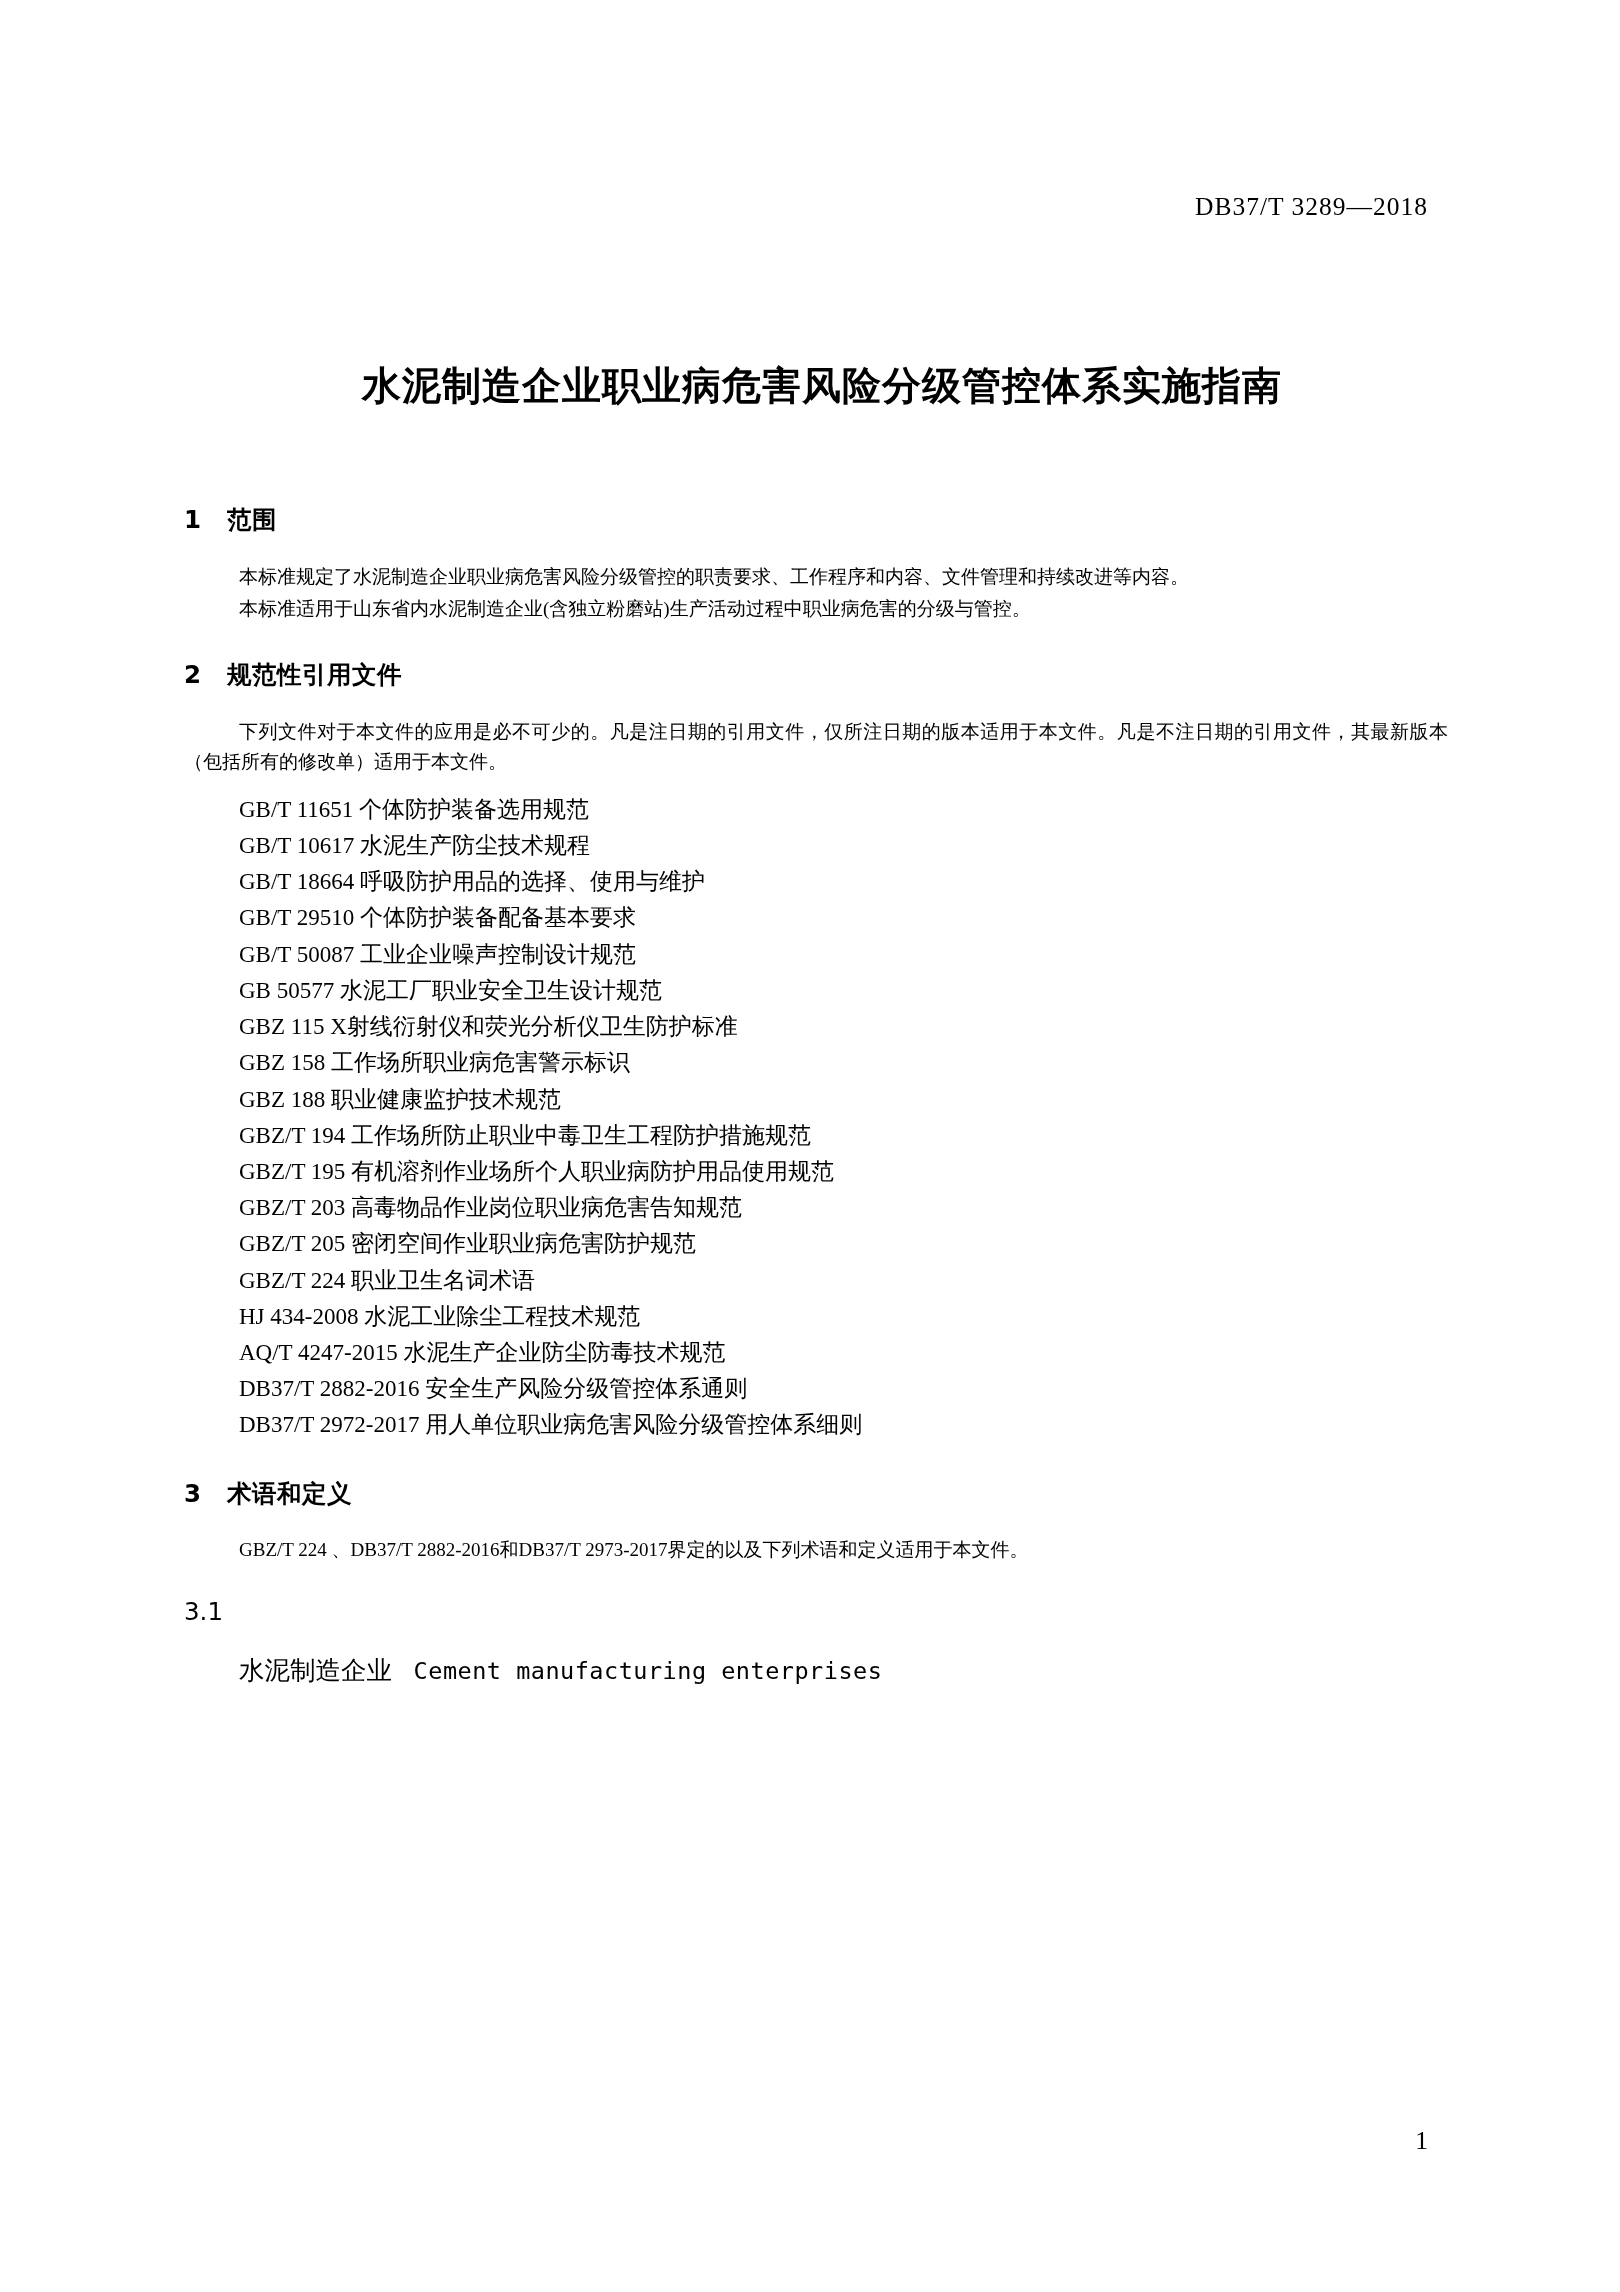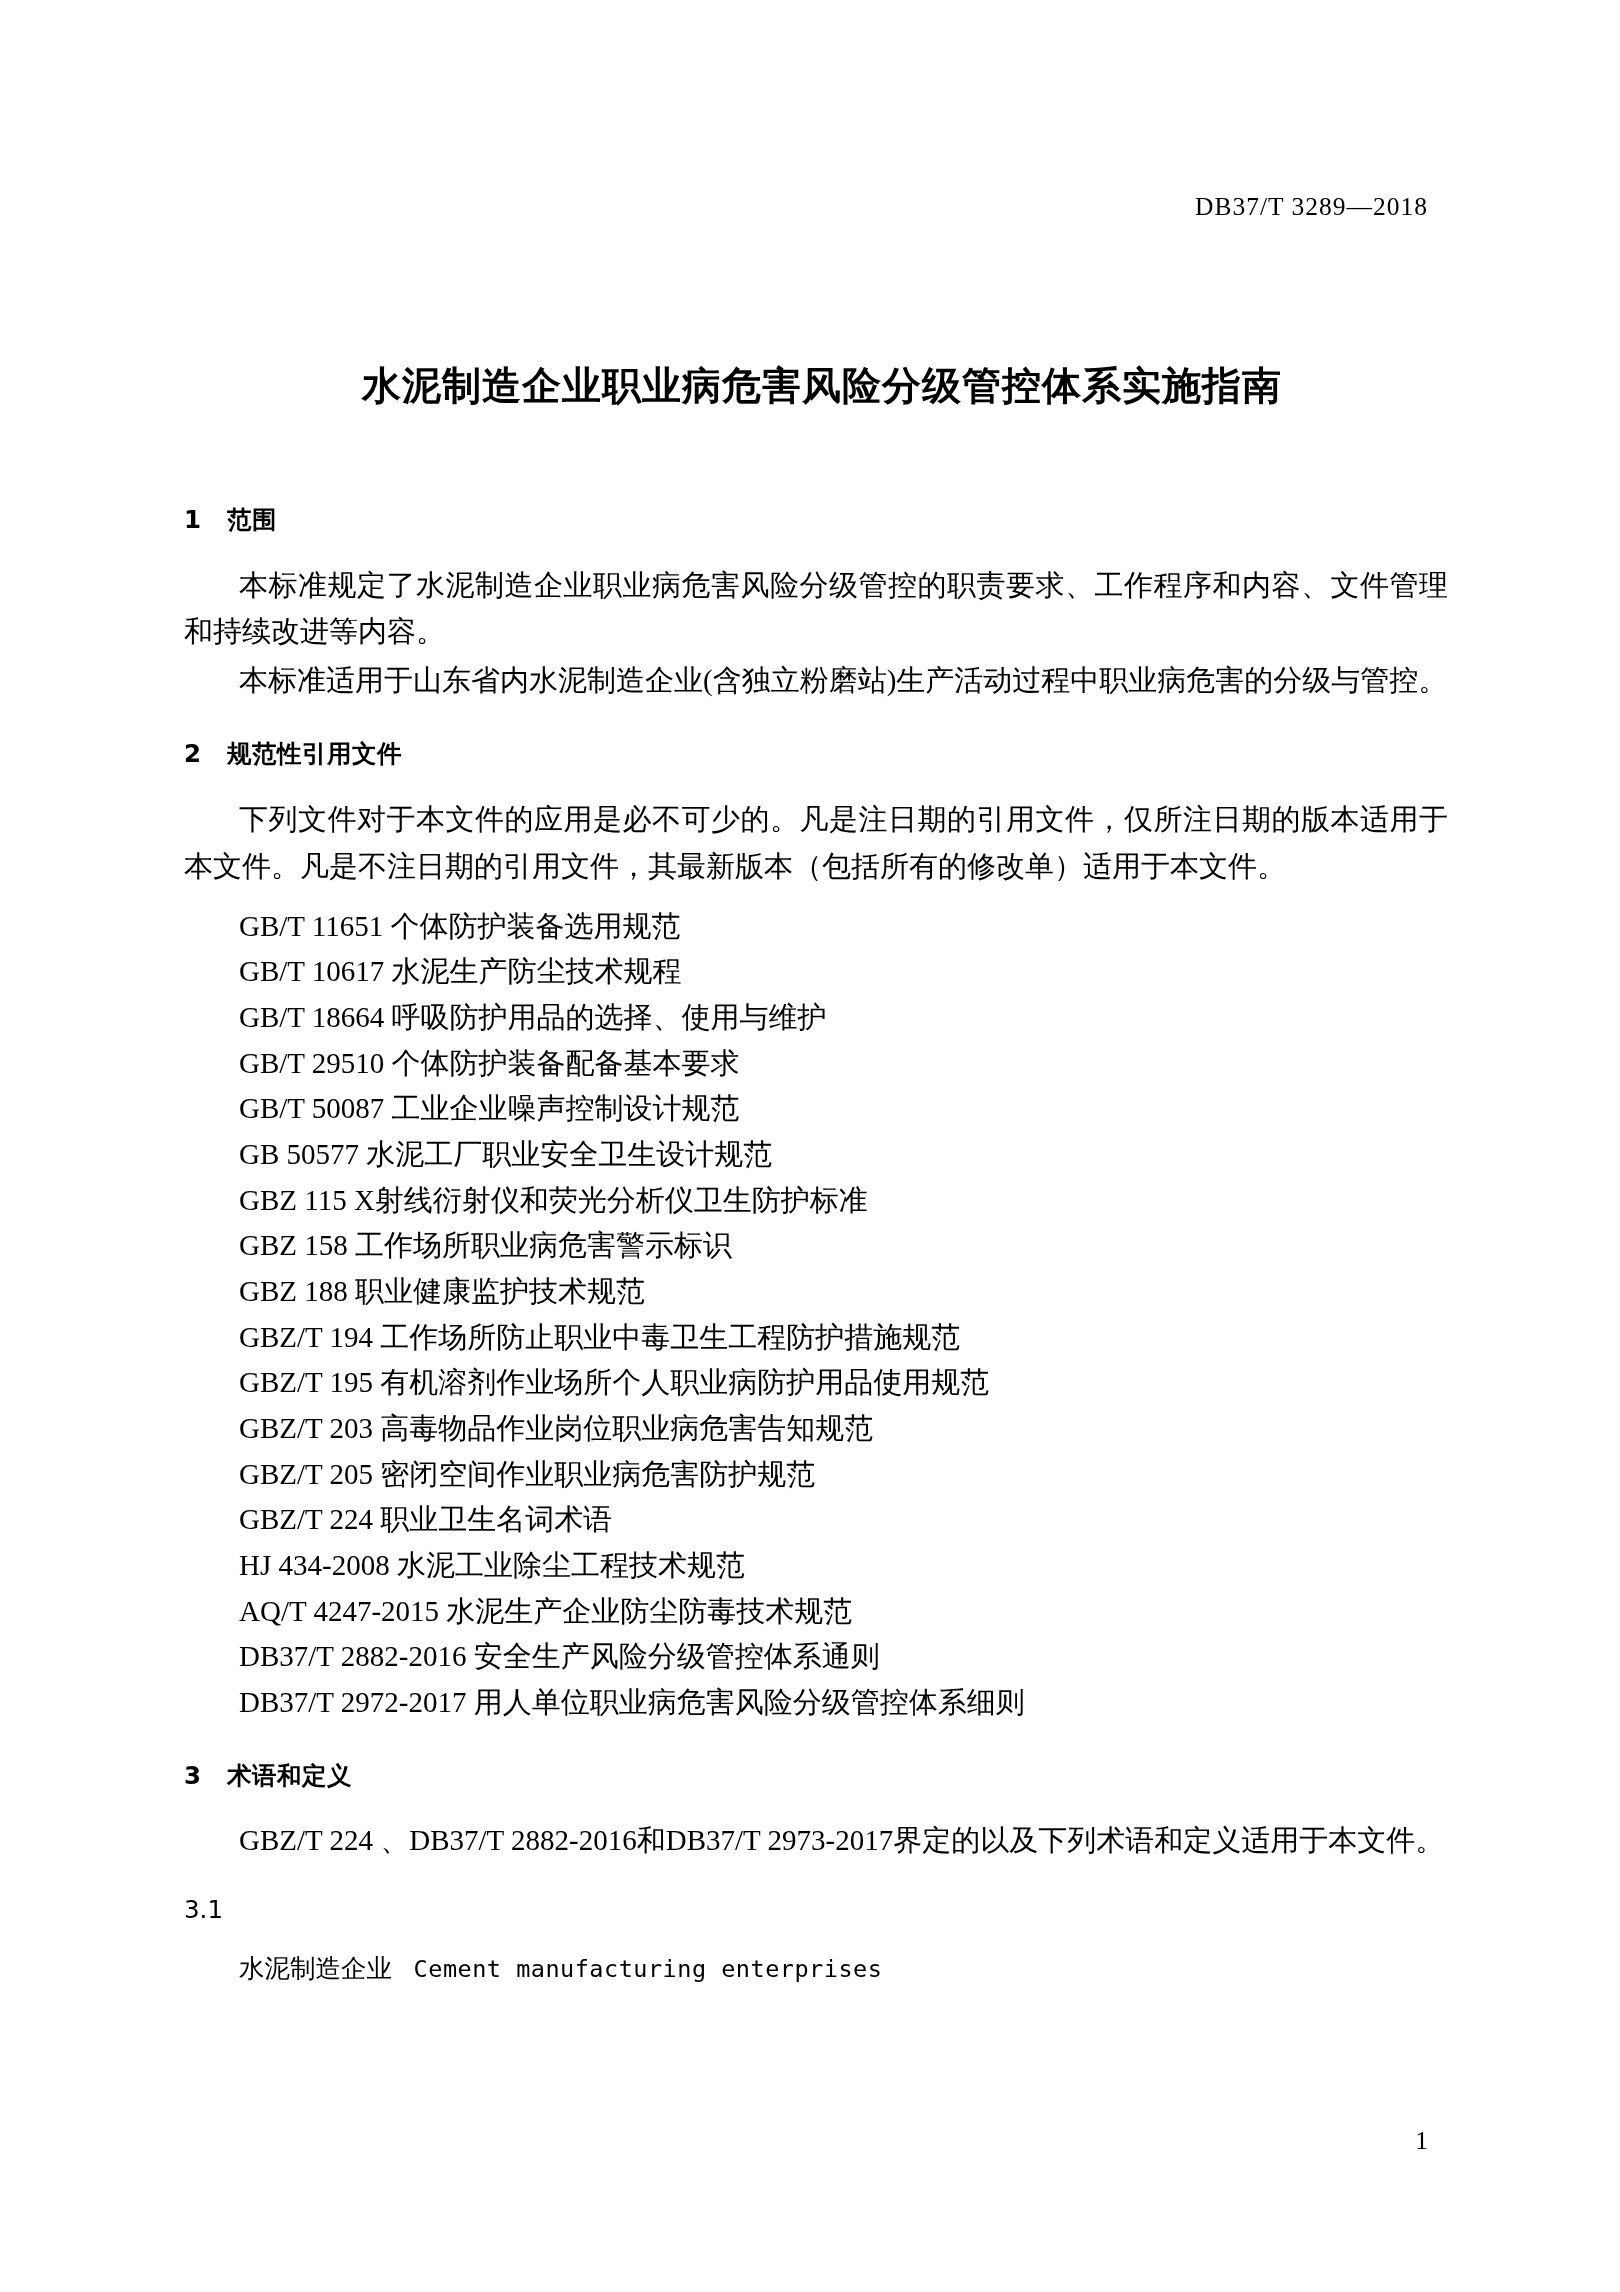--- a/index.html
+++ b/index.html
@@ -51,36 +51,36 @@
     font-weight: bold;
     font-size: 24.5px;
     margin: 33px 0 0 0;
     letter-spacing: 0.5px;
   }
   .clause-head .num {
     display: inline-block;
     min-width: 43px;
   }
   .para {
-    font-size: 29px;
+    font-size: 19px;
     line-height: 1.62;
     text-align: justify;
     margin: 25.5px 0 0 0;
     text-indent: 55px;
   }
   .para.tight {
     margin-top: 2px;
   }
   .ref-list {
     margin: 13.7px 0 0 0;
     padding: 0;
     list-style: none;
   }
   .ref-list li {
-    font-size: 29px;
+    font-size: 23px;
     line-height: 1.575;
     padding-left: 55px;
     white-space: nowrap;
   }
   .subclause {
     font-family: "DejaVu Sans", sans-serif;
     font-size: 24.5px;
     margin: 31px 0 0 0;
   }
   .term {

